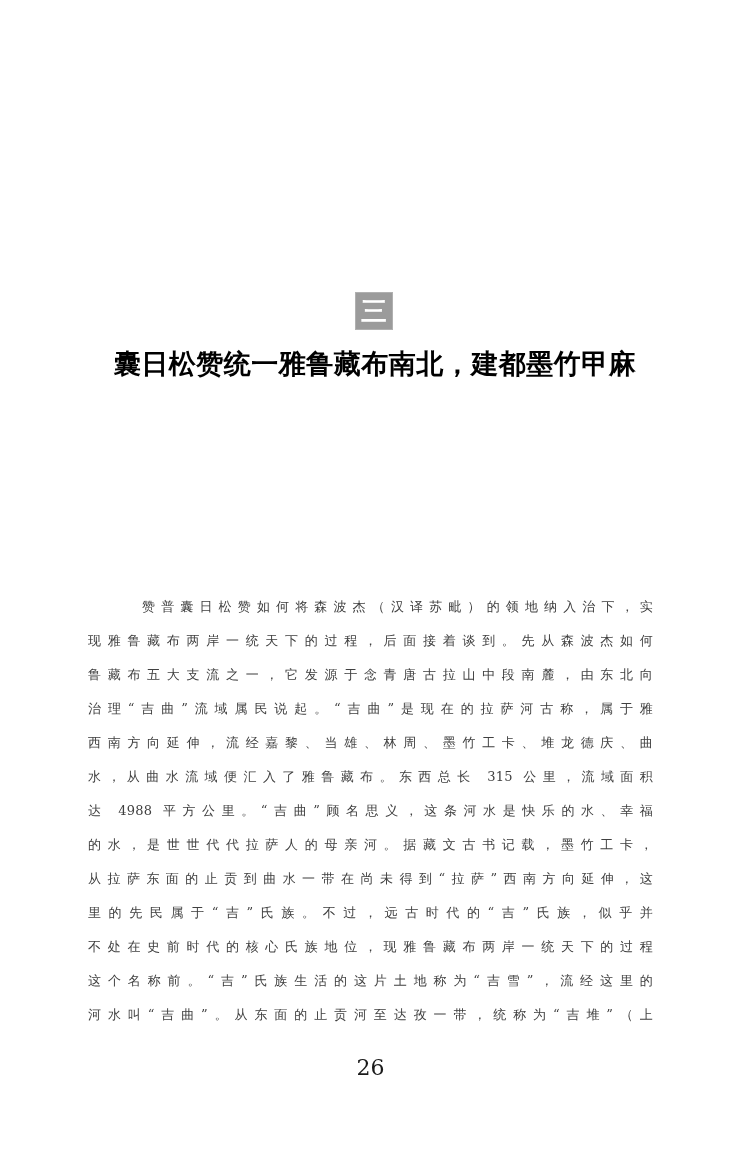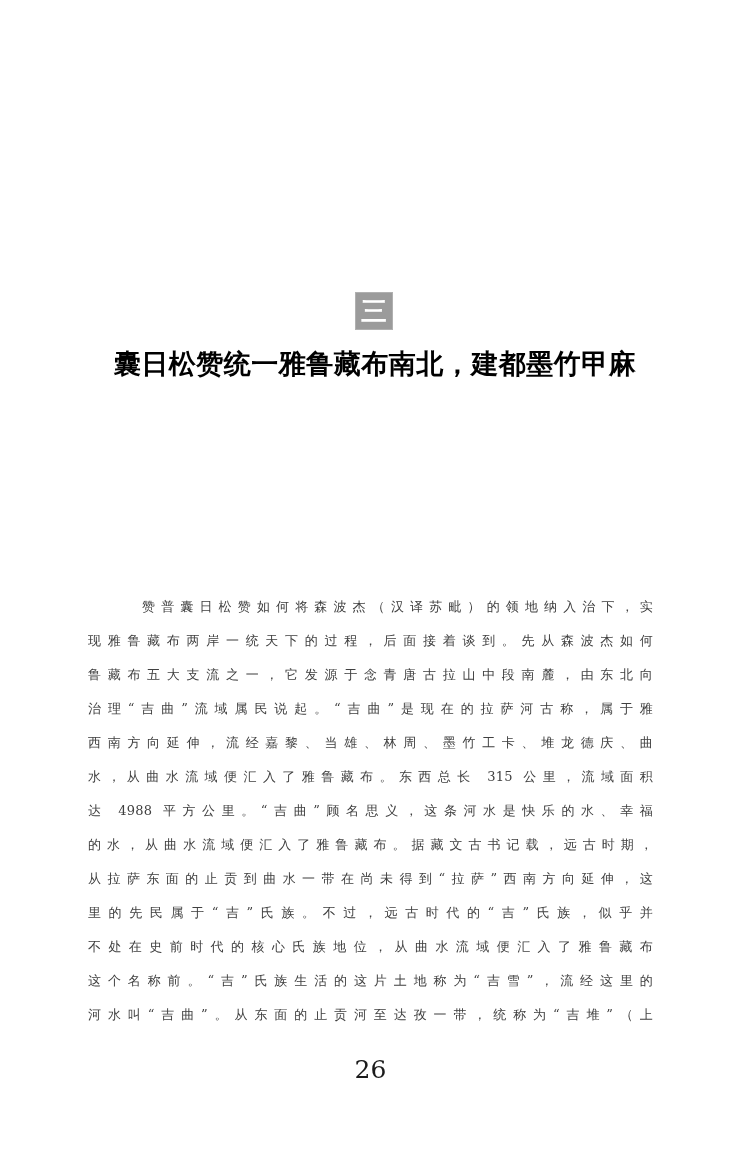--- a/index.html
+++ b/index.html
@@ -69,21 +69,21 @@
   }
   .paragraph-line.first-line {
     text-indent: 54px;
   }
   .page-number {
     position: absolute;
     top: 1055px;
     left: 88px;
     width: 565px;
     text-align: center;
-    font-size: 25px;
+    font-size: 22px;
     color: #1a1a1a;
   }
 </style>
 </head>
 <body>
 
 <div class="book-page">
 
   <div class="chapter-box">
     <span class="chapter-number">三</span>
@@ -92,23 +92,23 @@
   <h1 class="chapter-title">囊日松赞统一雅鲁藏布南北，建都墨竹甲麻</h1>
 
   <div class="paragraph">
     <div class="paragraph-line first-line">赞普囊日松赞如何将森波杰（汉译苏毗）的领地纳入治下，实</div>
     <div class="paragraph-line">现雅鲁藏布两岸一统天下的过程，后面接着谈到。先从森波杰如何</div>
     <div class="paragraph-line">鲁藏布五大支流之一，它发源于念青唐古拉山中段南麓，由东北向</div>
     <div class="paragraph-line">治理“吉曲”流域属民说起。“吉曲”是现在的拉萨河古称，属于雅</div>
     <div class="paragraph-line">西南方向延伸，流经嘉黎、当雄、林周、墨竹工卡、堆龙德庆、曲</div>
     <div class="paragraph-line">水，从曲水流域便汇入了雅鲁藏布。东西总长 315 公里，流域面积</div>
     <div class="paragraph-line">达 4988 平方公里。“吉曲”顾名思义，这条河水是快乐的水、幸福</div>
-    <div class="paragraph-line">的水，从曲水流域便汇入了雅鲁藏布。据藏文古书记载，远古时期，</div>
+    <div class="paragraph-line">的水，是世世代代拉萨人的母亲河。据藏文古书记载，墨竹工卡，</div>
     <div class="paragraph-line">从拉萨东面的止贡到曲水一带在尚未得到“拉萨”西南方向延伸，这</div>
     <div class="paragraph-line">里的先民属于“吉”氏族。不过，远古时代的“吉”氏族，似乎并</div>
-    <div class="paragraph-line">不处在史前时代的核心氏族地位，从曲水流域便汇入了雅鲁藏布</div>
+    <div class="paragraph-line">不处在史前时代的核心氏族地位，现雅鲁藏布两岸一统天下的过程</div>
     <div class="paragraph-line">这个名称前。“吉”氏族生活的这片土地称为“吉雪”，流经这里的</div>
     <div class="paragraph-line">河水叫“吉曲”。从东面的止贡河至达孜一带，统称为“吉堆”（上</div>
   </div>
 
   <div class="page-number">26</div>
 
 </div>
 
 </body></html>

